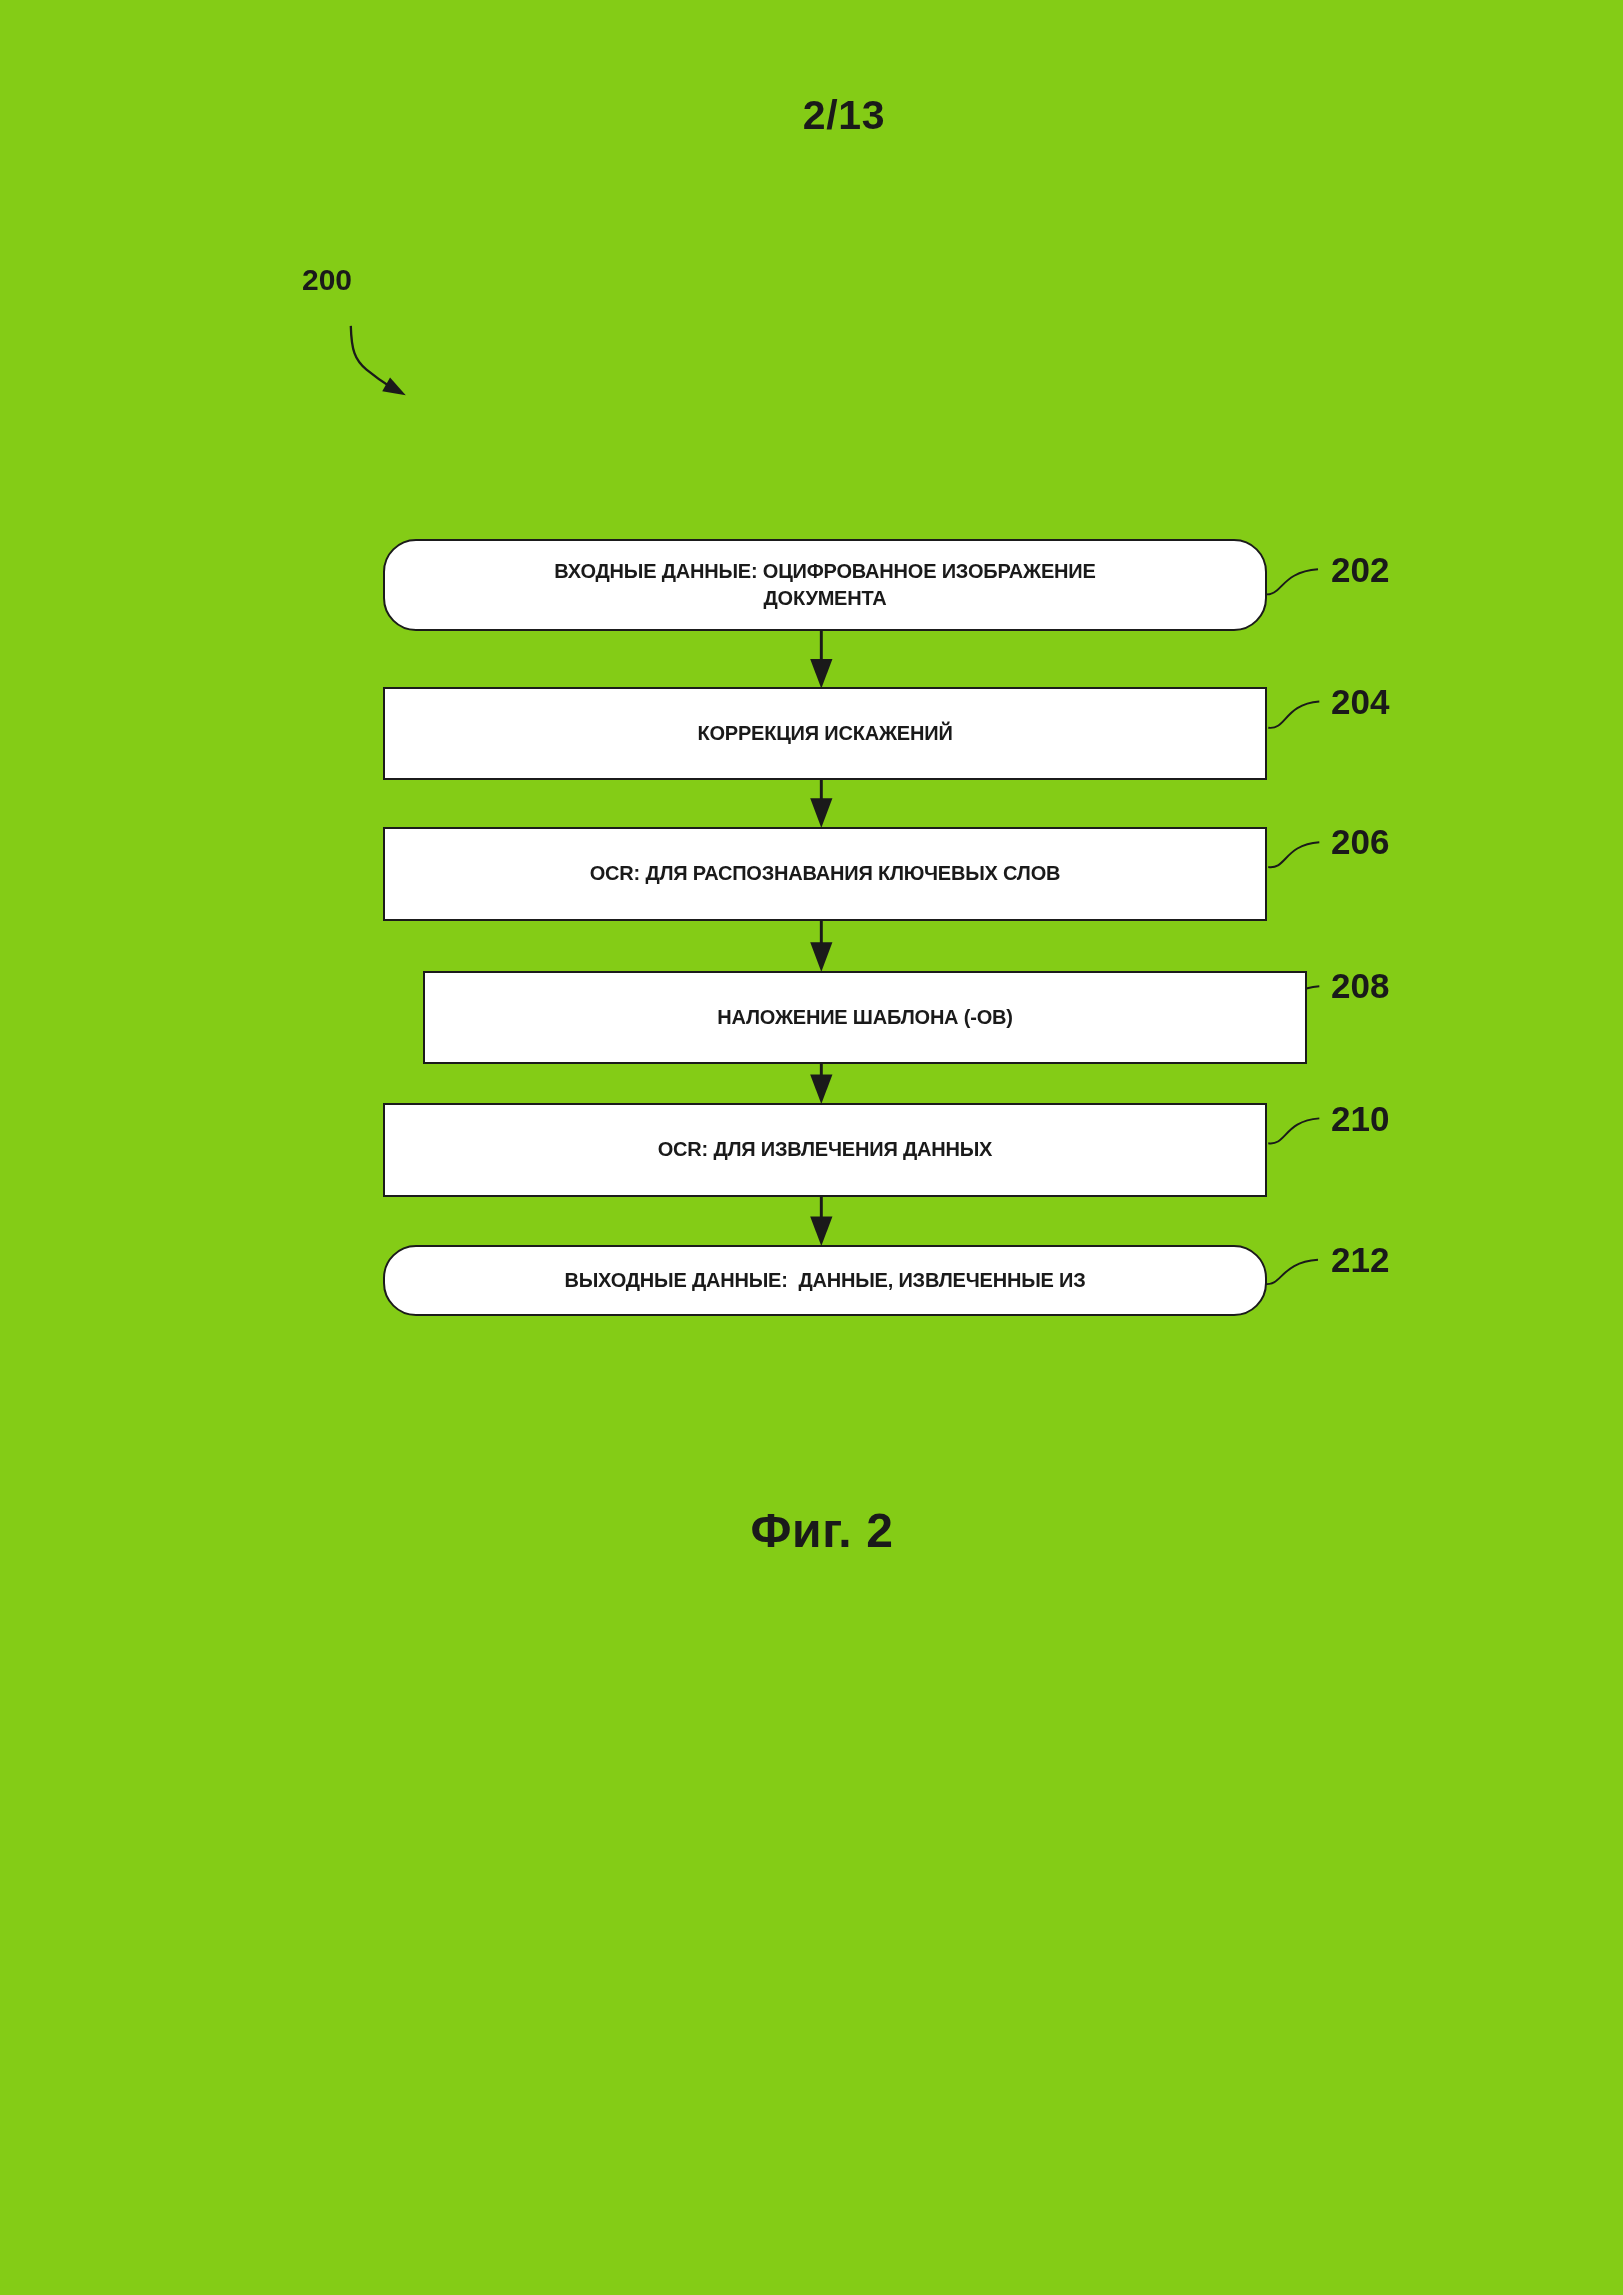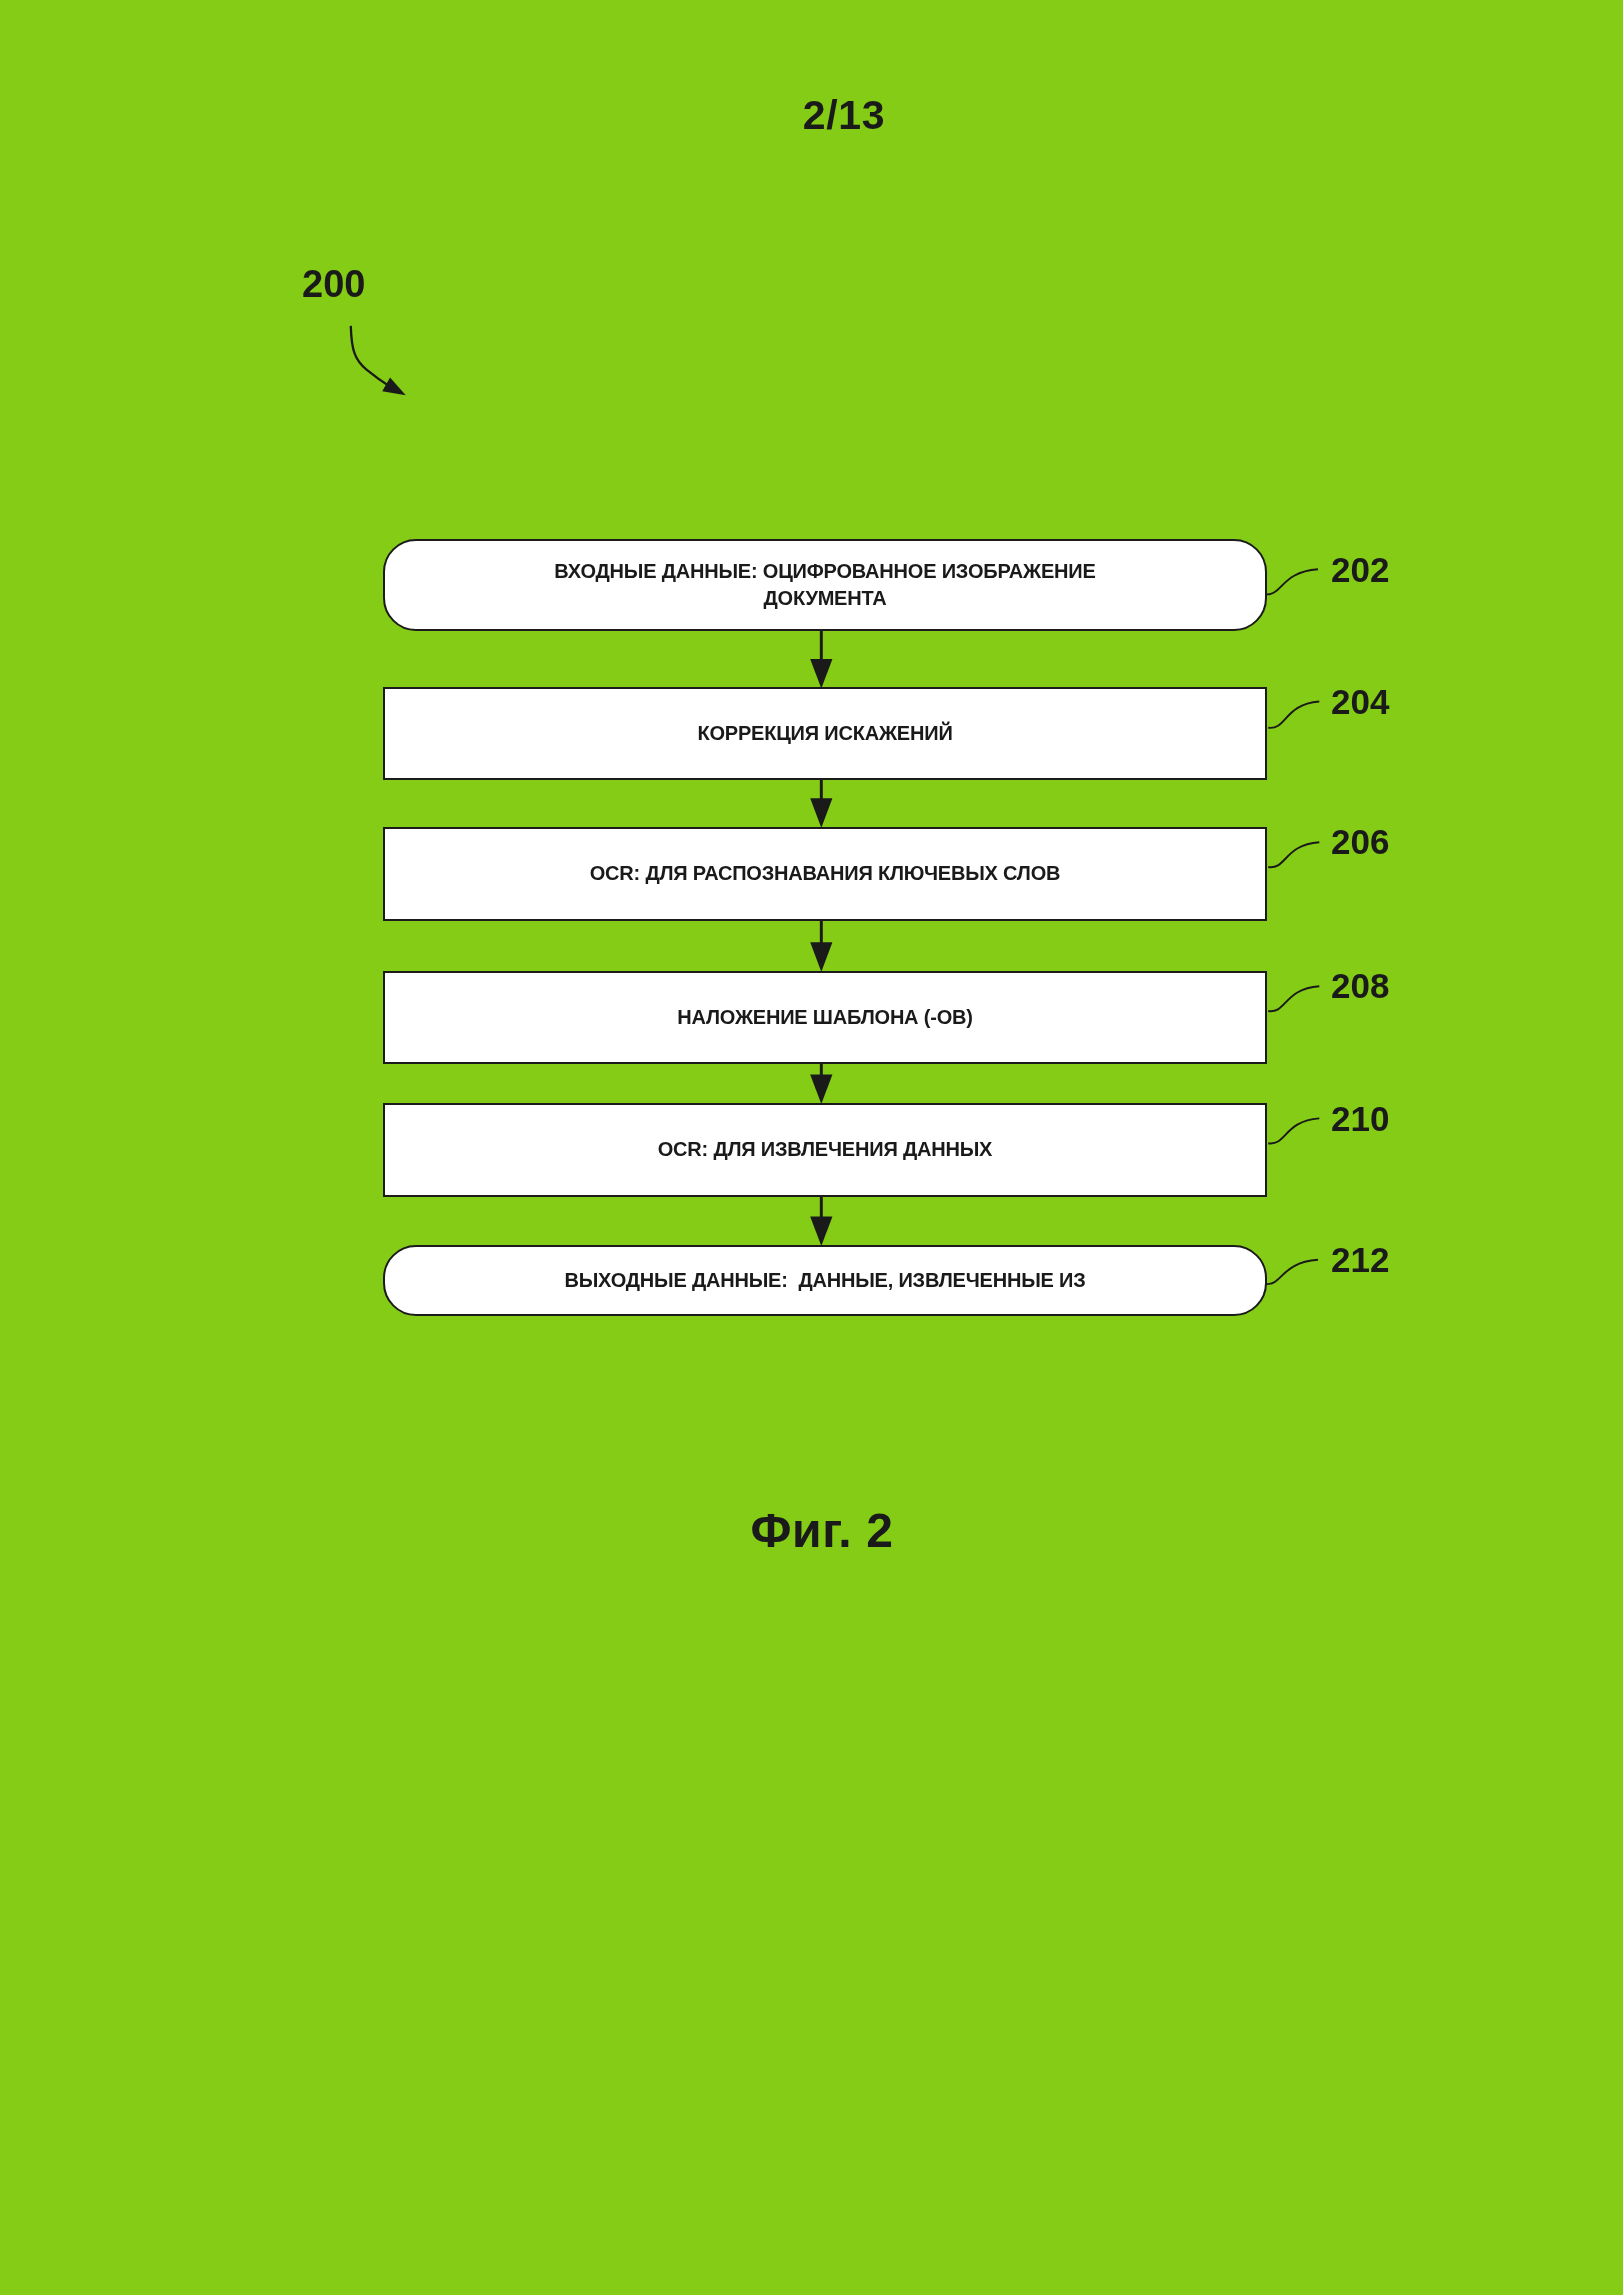--- a/index.html
+++ b/index.html
@@ -24,21 +24,21 @@
     width: 170px;
     text-align: center;
     font-size: 41px;
     font-weight: 600;
     letter-spacing: 0.7px;
   }
   .ref200 {
     position: absolute;
     left: 302px;
     top: 263px;
-    font-size: 38px;
+    font-size: 30px;
     font-weight: 600;
   }
   svg.overlay {
     position: absolute;
     left: 0;
     top: 0;
     width: 1623px;
     height: 2295px;
     pointer-events: none;
   }
@@ -132,21 +132,21 @@
   </div>
 
   <div class="node" style="top:687px;height:93px;">
     <span class="line">КОРРЕКЦИЯ ИСКАЖЕНИЙ</span>
   </div>
 
   <div class="node" style="top:827px;height:94px;">
     <span class="line">OCR: ДЛЯ РАСПОЗНАВАНИЯ КЛЮЧЕВЫХ СЛОВ</span>
   </div>
 
-  <div class="node" style="top:971px;height:93px;">
+  <div class="node" style="top:971px;height:93px;margin-left:40px;">
     <span class="line">НАЛОЖЕНИЕ ШАБЛОНА (-ОВ)</span>
   </div>
 
   <div class="node" style="top:1103px;height:94px;">
     <span class="line">OCR: ДЛЯ ИЗВЛЕЧЕНИЯ ДАННЫХ</span>
   </div>
 
   <div class="node rounded" style="top:1245px;height:71px;">
     <span class="line">ВЫХОДНЫЕ ДАННЫЕ:  ДАННЫЕ, ИЗВЛЕЧЕННЫЕ ИЗ</span>
   </div>

